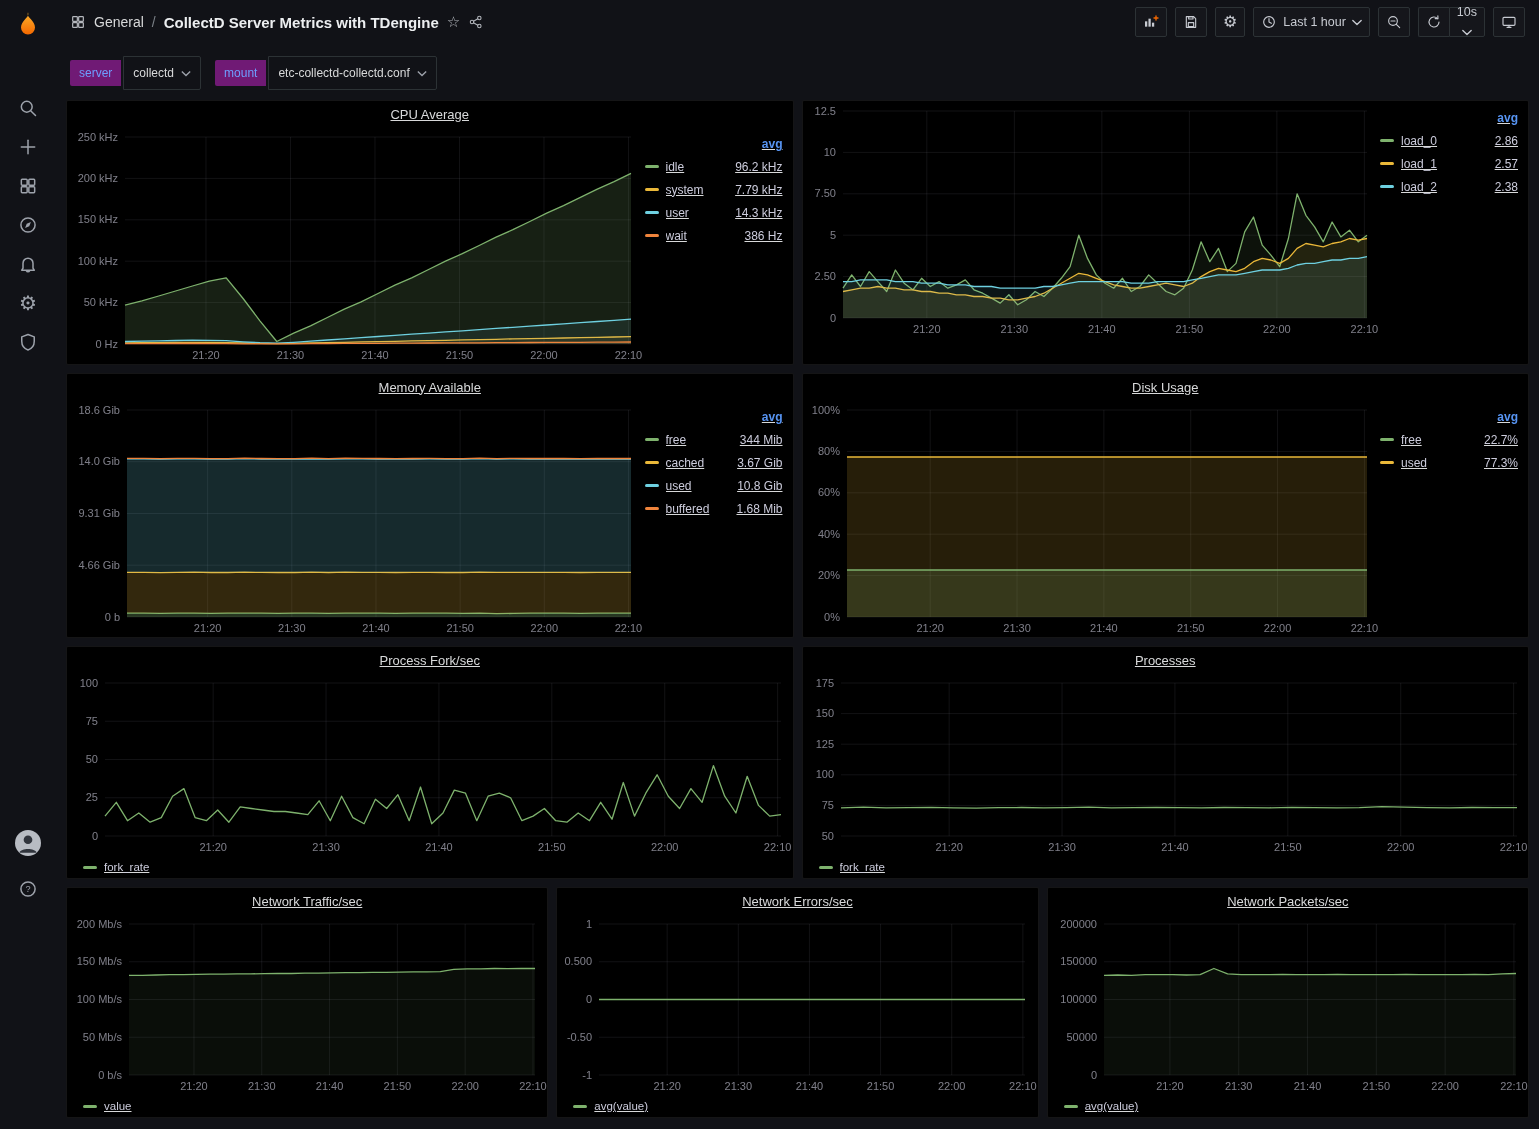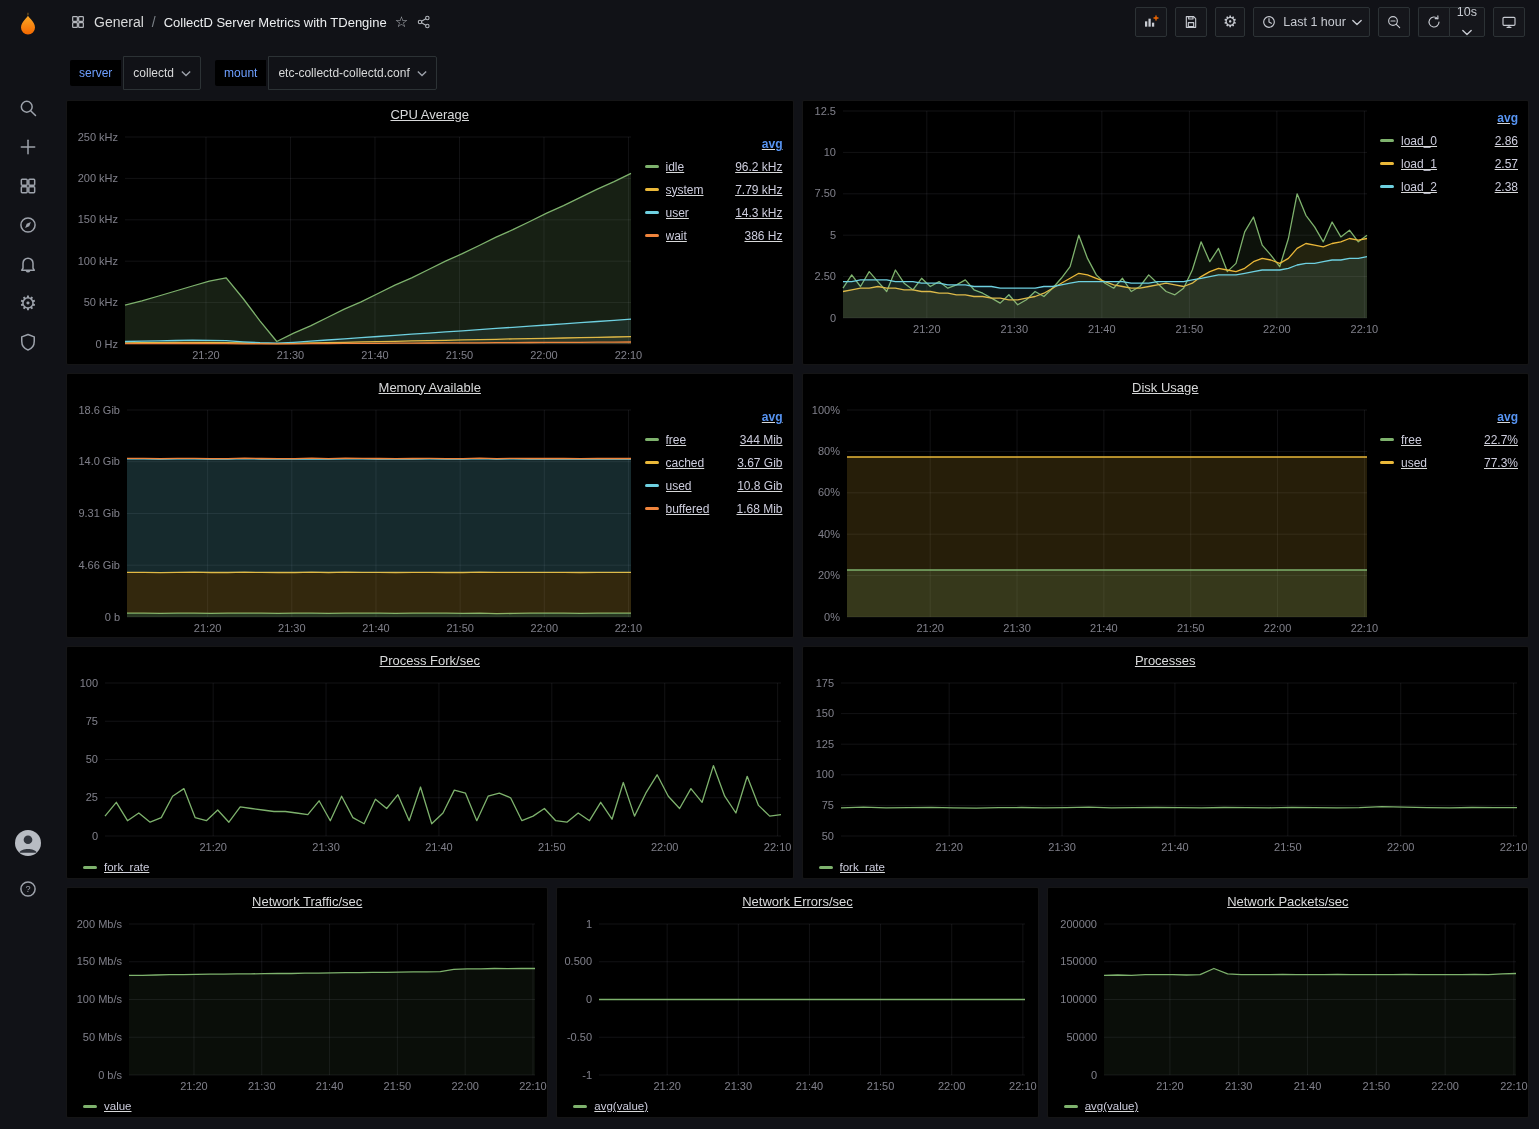--- a/index.html
+++ b/index.html
@@ -22,39 +22,39 @@
   .avatar { width:26px; height:26px; border-radius:50%; background:#b8bcc3; margin:0 auto 13px; overflow:hidden; cursor:pointer; }
 
   
   .main { margin-left:56px; }
   .topbar { height:44px; display:flex; align-items:center; padding:0 14px 0 14px; gap:8px; }
   .crumb { display:flex; align-items:center; gap:8px; }
   .crumb .bicon { color:#b4b7bd; display:flex; }
   .crumb .bicon svg { width:16px; height:16px; stroke:currentColor; fill:none; stroke-width:1.8; }
   .crumb-section { color:#d8d9da; cursor:pointer; font-size:14px; }
   .crumb-sep { color:#7b8087; font-size:14px; }
-  .page-title { color:#eceef0; font-size:13px; font-weight:400; }
+  .page-title { color:#eceef0; font-size:15px; font-weight:700; }
   .mini-icon { color:#b4b7bd; font-size:15px; display:flex; align-items:center; cursor:pointer; }
   .mini-icon svg { width:16px; height:16px; stroke:currentColor; fill:none; stroke-width:1.6; stroke-linecap:round; }
   .topbar-right { margin-left:auto; display:flex; align-items:center; gap:8px; }
   .tb-btn {
     height:30px; min-width:30px; padding:0 7px; display:flex; align-items:center; justify-content:center; gap:6px;
     background:#15161b; border:1px solid #2c3235; border-radius:2px; color:#c7cad1; cursor:pointer; font-size:12.5px;
   }
   .tb-btn svg { width:16px; height:16px; stroke:currentColor; fill:none; stroke-width:1.7; stroke-linecap:round; stroke-linejoin:round; }
   .btn-group { display:flex; }
   .btn-group .tb-btn:first-child { border-radius:2px 0 0 2px; border-right:none; }
   .btn-group .tb-btn:last-child { border-radius:0 2px 2px 0;flex-direction:column; }
   .caret svg { width:10px; height:7px; stroke-width:1.6; }
 
   
   .varrow { display:flex; align-items:center; gap:14px; padding:12px 14px 10px 14px; }
   .var-group { display:flex; align-items:center; }
   .var-label {
-    height:26px; display:flex; align-items:center; padding:0 9px; background:#000000; color:#6e9fff;
+    height:26px; display:flex; align-items:center; padding:0 9px; background:#701a75; color:#6e9fff;
     font-size:12px; border-radius:2px 0 0 2px; cursor:default;
   }
   .var-value {
     height:34px; display:flex; align-items:center; gap:7px; padding:0 9px; margin-left:2px;
     background:#111217; border:1px solid #2c3235; border-radius:0 2px 2px 0; color:#d8d9da; font-size:12px; cursor:pointer;
   }
   .var-value svg { width:10px; height:7px; stroke:#9da2ab; fill:none; stroke-width:1.6; }
 
   
   .dash { padding:0 10px 10px 10px; }

